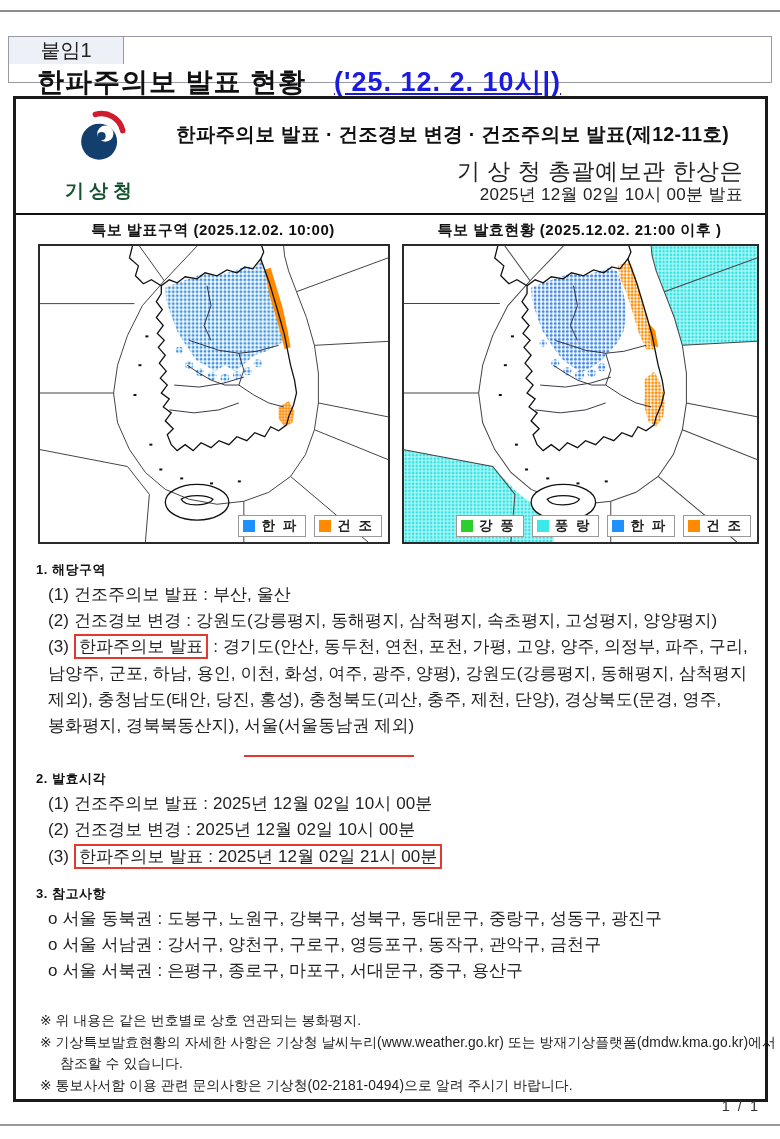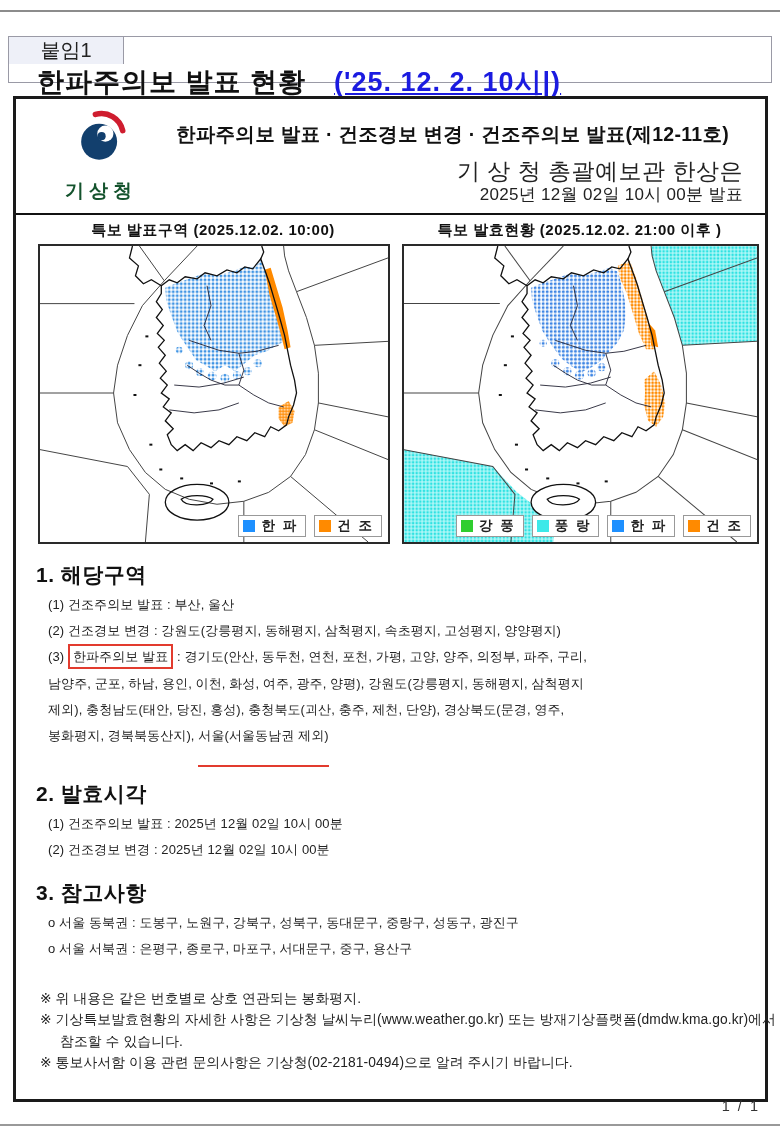--- a/index.html
+++ b/index.html
@@ -30,23 +30,23 @@
   .map-block.right{left:386px;width:355px;}
   .map-title{text-align:center;font-size:15px;font-weight:bold;letter-spacing:0.5px;margin-bottom:4px;color:#111;white-space:nowrap;}
   .map-frame{position:relative;width:348px;height:296px;border:2px solid #2a2a2a;background:#fff;}
   .map-block.right .map-frame{width:353px;}
   .map-frame svg{position:absolute;left:0;top:0;width:100%;height:100%;}
   .legend{position:absolute;right:6px;bottom:5px;display:flex;flex-direction:row;gap:8px;}
   .legend-row{display:flex;align-items:center;gap:6px;background:#fff;border:1px solid #999;padding:1px 7px 1px 4px;font-size:13.5px;font-weight:bold;letter-spacing:2px;color:#222;}
   .legend-swatch{width:12px;height:12px;flex:0 0 auto;}
   
   .doc-body{position:absolute;left:0;top:462px;right:0;padding:0 12px 0 10px;}
-  .sec-heading{font-size:21px;font-weight:bold;margin:0 0 3px 10px;letter-spacing:0.5px;color:#111;}
+  .sec-heading{font-size:13px;font-weight:bold;margin:0 0 3px 10px;letter-spacing:0.5px;color:#111;}
   .sec2{margin-top:13px;} .sec3{margin-top:15px;}
-  .sec-line{font-size:13px;margin-left:22px;line-height:26.2px;letter-spacing:0.1px;color:#222;white-space:nowrap;}
+  .sec-line{font-size:17px;margin-left:22px;line-height:26.2px;letter-spacing:0.1px;color:#222;white-space:nowrap;}
   .red-box{border:2px solid #e23b2e;padding:0 3px;display:inline-block;line-height:21px;}
   .red-underline{display:inline-block;border-bottom:2.5px solid #e23b2e;padding-bottom:16px;}
   .footnotes{margin-top:26px;margin-left:14px;}
   .foot-line{font-size:13.8px;line-height:21.4px;color:#222;letter-spacing:0.1px;white-space:nowrap;}
   .foot-line.cont{padding-left:20px;}
   .page-num{position:absolute;right:20px;top:1098px;font-size:14.5px;color:#333;letter-spacing:2px;}
   .bottom-line{position:absolute;left:0;top:1124px;width:780px;height:2px;background:#999;}
 </style>
 </head>
 <body>
@@ -279,23 +279,25 @@
     <div class="sec-line">(1) 건조주의보 발표 : 부산, 울산</div>
     <div class="sec-line">(2) 건조경보 변경 : 강원도(강릉평지, 동해평지, 삼척평지, 속초평지, 고성평지, 양양평지)</div>
     <div class="sec-line"><span>(3) </span><span class="red-box">한파주의보 발표</span><span> : 경기도(안산, 동두천, 연천, 포천, 가평, 고양, 양주, 의정부, 파주, 구리,</span></div>
     <div class="sec-line">남양주, 군포, 하남, 용인, 이천, 화성, 여주, 광주, 양평), 강원도(강릉평지, 동해평지, 삼척평지</div>
     <div class="sec-line">제외), 충청남도(태안, 당진, 홍성), 충청북도(괴산, 충주, 제천, 단양), 경상북도(문경, 영주,</div>
     <div class="sec-line"><span>봉화평지, 경북북동산지), </span><span class="red-underline">서울(서울동남권 제외)</span></div>
 
     <div class="sec-heading sec2">2. 발효시각</div>
     <div class="sec-line">(1) 건조주의보 발표 : 2025년 12월 02일 10시 00분</div>
     <div class="sec-line">(2) 건조경보 변경 : 2025년 12월 02일 10시 00분</div>
+    <div class="sec-line"><span>(3) </span><span class="red-box">한파주의보 발표 : 2025년 12월 02일 21시 00분</span></div>
 
     <div class="sec-heading sec3">3. 참고사항</div>
     <div class="sec-line">o 서울 동북권 : 도봉구, 노원구, 강북구, 성북구, 동대문구, 중랑구, 성동구, 광진구</div>
+    <div class="sec-line">o 서울 서남권 : 강서구, 양천구, 구로구, 영등포구, 동작구, 관악구, 금천구</div>
     <div class="sec-line">o 서울 서북권 : 은평구, 종로구, 마포구, 서대문구, 중구, 용산구</div>
 
     <div class="footnotes">
       <div class="foot-line">※ 위 내용은 같은 번호별로 상호 연관되는 봉화평지.</div>
       <div class="foot-line">※ 기상특보발효현황의 자세한 사항은 기상청 날씨누리(www.weather.go.kr) 또는 방재기상플랫폼(dmdw.kma.go.kr)에서</div>
       <div class="foot-line cont">참조할 수 있습니다.</div>
       <div class="foot-line">※ 통보사서함 이용 관련 문의사항은 기상청(02-2181-0494)으로 알려 주시기 바랍니다.</div>
     </div>
   </div>
 </div>

